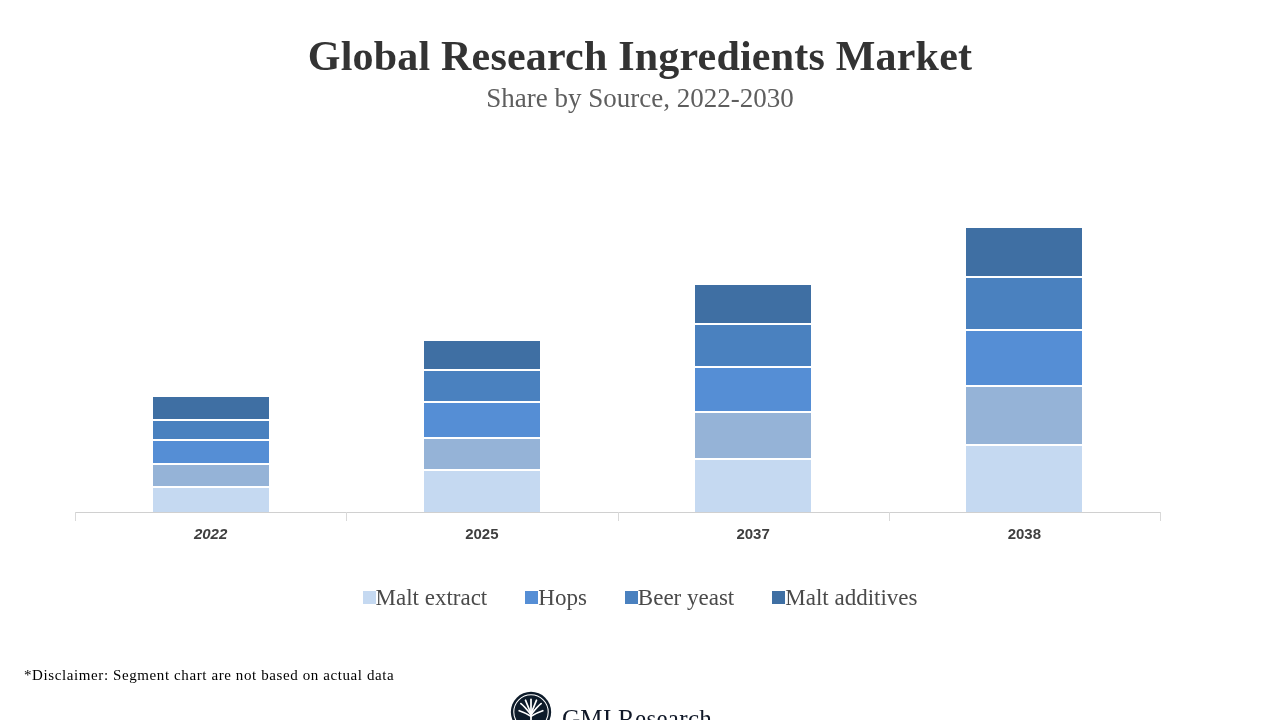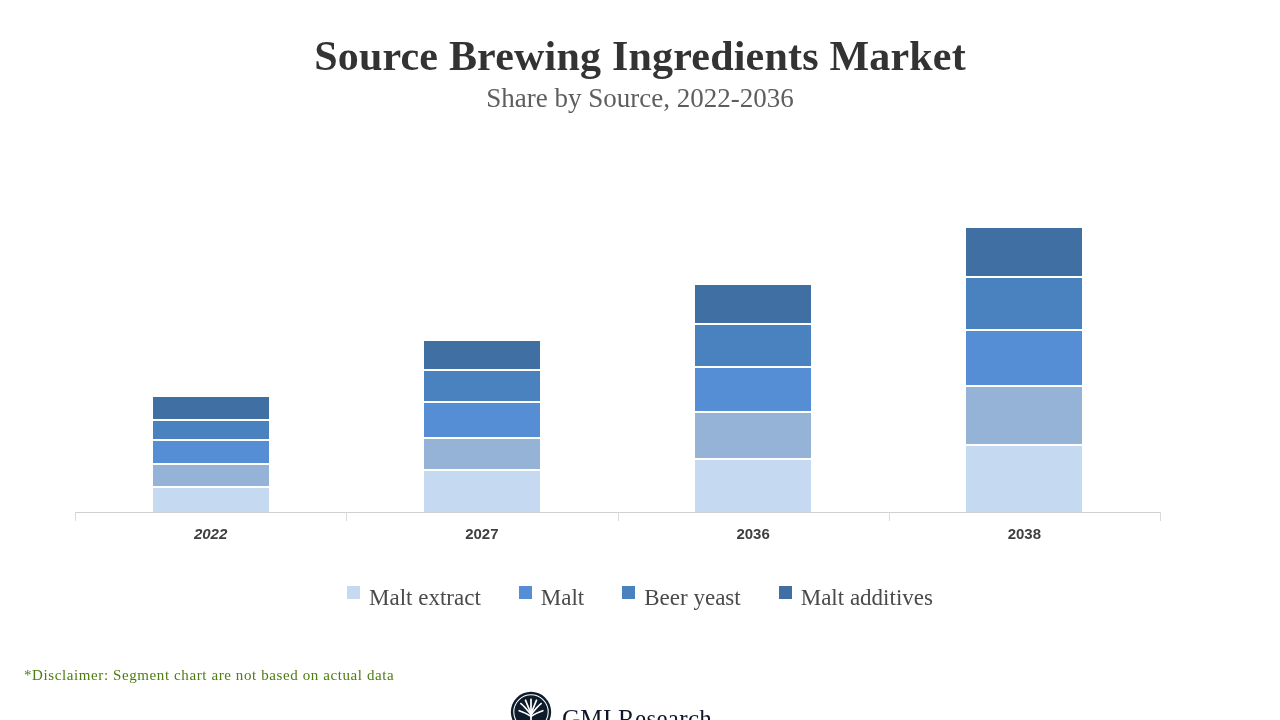--- a/index.html
+++ b/index.html
@@ -105,43 +105,42 @@
     left: 0;
     top: 586px;
     width: 1280px;
     display: flex;
     justify-content: center;
     align-items: center;
     gap: 38px;
   }
   .legend-item {
     display: flex;
-    align-items: flex-start;
-    gap: 9px;
+    align-items: center;
     white-space: nowrap;
   }
   .legend-swatch {
     width: 13px;
     height: 13px;
     flex: 0 0 13px;
     display: block;
   }
   .legend-label {
     font-size: 23px;
     color: #4a4a4a;
     line-height: 1;
   }
 
   
   .disclaimer {
     position: absolute;
     left: 24px;
     top: 667px;
     font-size: 15px;
-    color: #4d7c0f;
+    color: #000000;
     letter-spacing: 0.6px;
     white-space: nowrap;
   }
   .brand {
     position: absolute;
     left: 510px;
     top: 658px;
     display: flex;
     align-items: flex-end;
     gap: 10px;
@@ -159,22 +158,22 @@
     letter-spacing: 0.3px;
     white-space: nowrap;
   }
 </style>
 </head>
 <body>
 
 <div id="chart-root">
 
   <div class="title-block">
-    <div class="chart-title">Source Brewing Ingredients Market</div>
-    <div class="chart-subtitle">Share by Source, 2022-2036</div>
+    <div class="chart-title">Global Research Ingredients Market</div>
+    <div class="chart-subtitle">Share by Source, 2022-2030</div>
   </div>
 
   <div class="plot-area" id="plot-area">
       <div class="bar-group" style="left: 77.625px; width: 116px; height: 114.935px;">
         <div class="bar-seg" title="Beer additives 2022: 26" style="background: rgb(63, 111, 163); height: 20.4724%;"></div>
         <div class="bar-seg" title="Beer yeast 2022: 22" style="background: rgb(74, 129, 191); height: 17.3228%;"></div>
         <div class="bar-seg" title="Hops 2022: 27" style="background: rgb(85, 142, 213); height: 21.2598%;"></div>
         <div class="bar-seg" title="Adjuncts/Grains 2022: 25" style="background: rgb(149, 179, 215); height: 19.685%;"></div>
         <div class="bar-seg" title="Malt extract 2022: 27" style="background: rgb(197, 217, 241); height: 21.2598%;"></div>
       </div>
@@ -204,33 +203,33 @@
   <div class="axis-line"></div>
   <div id="axis-ticks">
       <div class="axis-tick" style="left: 75px;"></div>
       <div class="axis-tick" style="left: 346.25px;"></div>
       <div class="axis-tick" style="left: 617.5px;"></div>
       <div class="axis-tick" style="left: 888.75px;"></div>
       <div class="axis-tick" style="left: 1160px;"></div>
     </div>
   <div id="cat-labels">
       <div class="cat-label" style="left: 75px; width: 271.25px; font-style: italic;">2022</div>
-      <div class="cat-label" style="left: 346.25px; width: 271.25px;">2027</div>
-      <div class="cat-label" style="left: 617.5px; width: 271.25px;">2036</div>
+      <div class="cat-label" style="left: 346.25px; width: 271.25px;">2025</div>
+      <div class="cat-label" style="left: 617.5px; width: 271.25px;">2037</div>
       <div class="cat-label" style="left: 888.75px; width: 271.25px;">2038</div>
     </div>
 
   <div class="legend" id="legend">
       <div class="legend-item">
         <span class="legend-swatch" style="background: rgb(197, 217, 241);"></span>
         <span class="legend-label">Malt extract</span>
       </div>
       <div class="legend-item">
         <span class="legend-swatch" style="background: rgb(85, 142, 213);"></span>
-        <span class="legend-label">Malt</span>
+        <span class="legend-label">Hops</span>
       </div>
       <div class="legend-item">
         <span class="legend-swatch" style="background: rgb(74, 129, 191);"></span>
         <span class="legend-label">Beer yeast</span>
       </div>
       <div class="legend-item">
         <span class="legend-swatch" style="background: rgb(63, 111, 163);"></span>
         <span class="legend-label">Malt additives</span>
       </div>
     </div>

